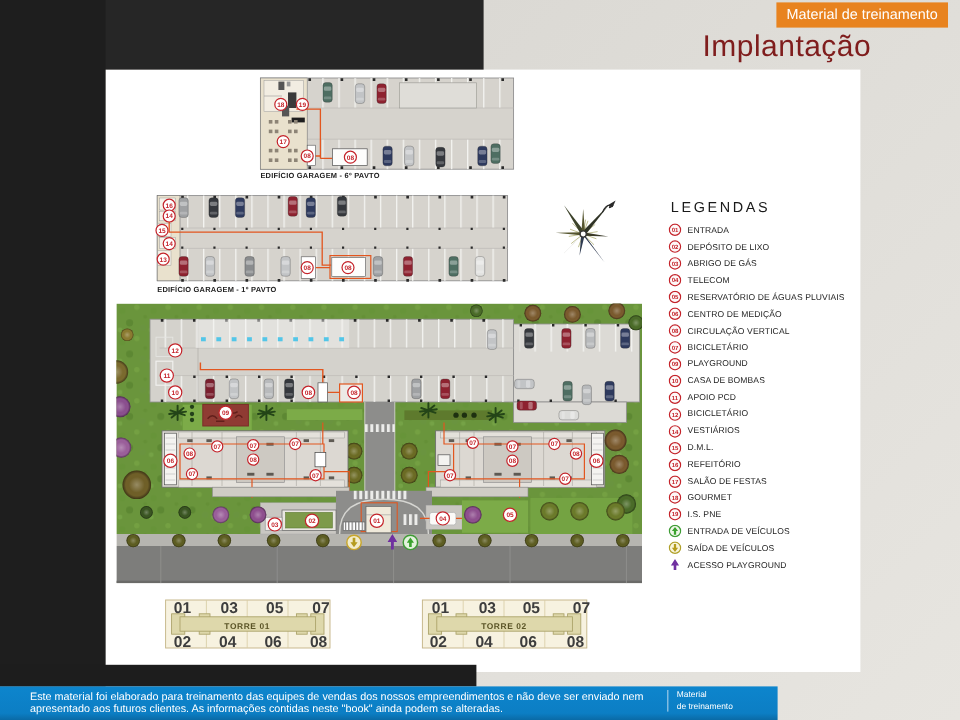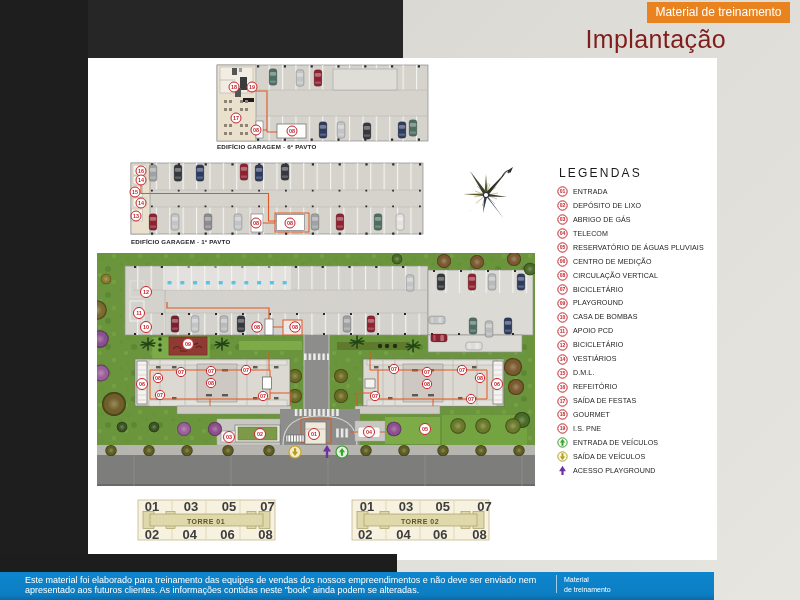--- a/index.html
+++ b/index.html
@@ -340,21 +340,21 @@
         <circle cx="5.5" cy="5.5" r="4.7" fill="#fdf8f8" stroke="#c4232a" stroke-width="1"></circle>
         <text x="5.5" y="7.4" style="font:bold 5px 'Liberation Sans';fill:#c4232a" text-anchor="middle">16</text>
       </svg>
       <span>REFEITÓRIO</span>
     </div>
 <div class="li">
       <svg class="ic" width="11" height="11">
         <circle cx="5.5" cy="5.5" r="4.7" fill="#fdf8f8" stroke="#c4232a" stroke-width="1"></circle>
         <text x="5.5" y="7.4" style="font:bold 5px 'Liberation Sans';fill:#c4232a" text-anchor="middle">17</text>
       </svg>
-      <span>SAÍDA DE FESTAS</span>
+      <span>SALÃO DE FESTAS</span>
     </div>
 <div class="li">
       <svg class="ic" width="11" height="11">
         <circle cx="5.5" cy="5.5" r="4.7" fill="#fdf8f8" stroke="#c4232a" stroke-width="1"></circle>
         <text x="5.5" y="7.4" style="font:bold 5px 'Liberation Sans';fill:#c4232a" text-anchor="middle">18</text>
       </svg>
       <span>GOURMET</span>
     </div>
 <div class="li">
       <svg class="ic" width="11" height="11">
@@ -859,20 +859,20 @@
           <text x="136.5" y="14">07</text>
 <text x="17.3" y="42">02</text>
           <text x="55.4" y="42">04</text>
           <text x="92.2" y="42">06</text>
           <text x="131.6" y="42">08</text>
 </g>
 </g>
 </svg>
 </div>
 
-<div class="abs" style="left:0;top:572px;width:714px;height:28px;background:linear-gradient(180deg,#0d85cd 0%,#0c7ec4 80%,#0a6aa6 100%)">
+<div class="abs" style="left:0;top:572px;width:648px;height:28px;background:linear-gradient(180deg,#0d85cd 0%,#0c7ec4 80%,#0a6aa6 100%)">
 
   <div class="abs" style="left:25px;top:3px;width:540px;color:#fff;font-size:9px;line-height:10px;white-space:nowrap">Este material foi elaborado para treinamento das equipes de vendas dos nossos empreendimentos e não deve ser enviado nem<br>apresentado aos futuros clientes. As informações contidas neste "book" ainda podem se alteradas.</div>
 
   <div class="abs" style="left:556px;top:3px;width:1px;height:18px;background:#9fcbe8"></div>
 
   <div class="abs" style="left:564px;top:3px;color:#fff;font-size:7px;line-height:10px">Material<br>de treinamento</div>
 </div>
 
 </body></html>

